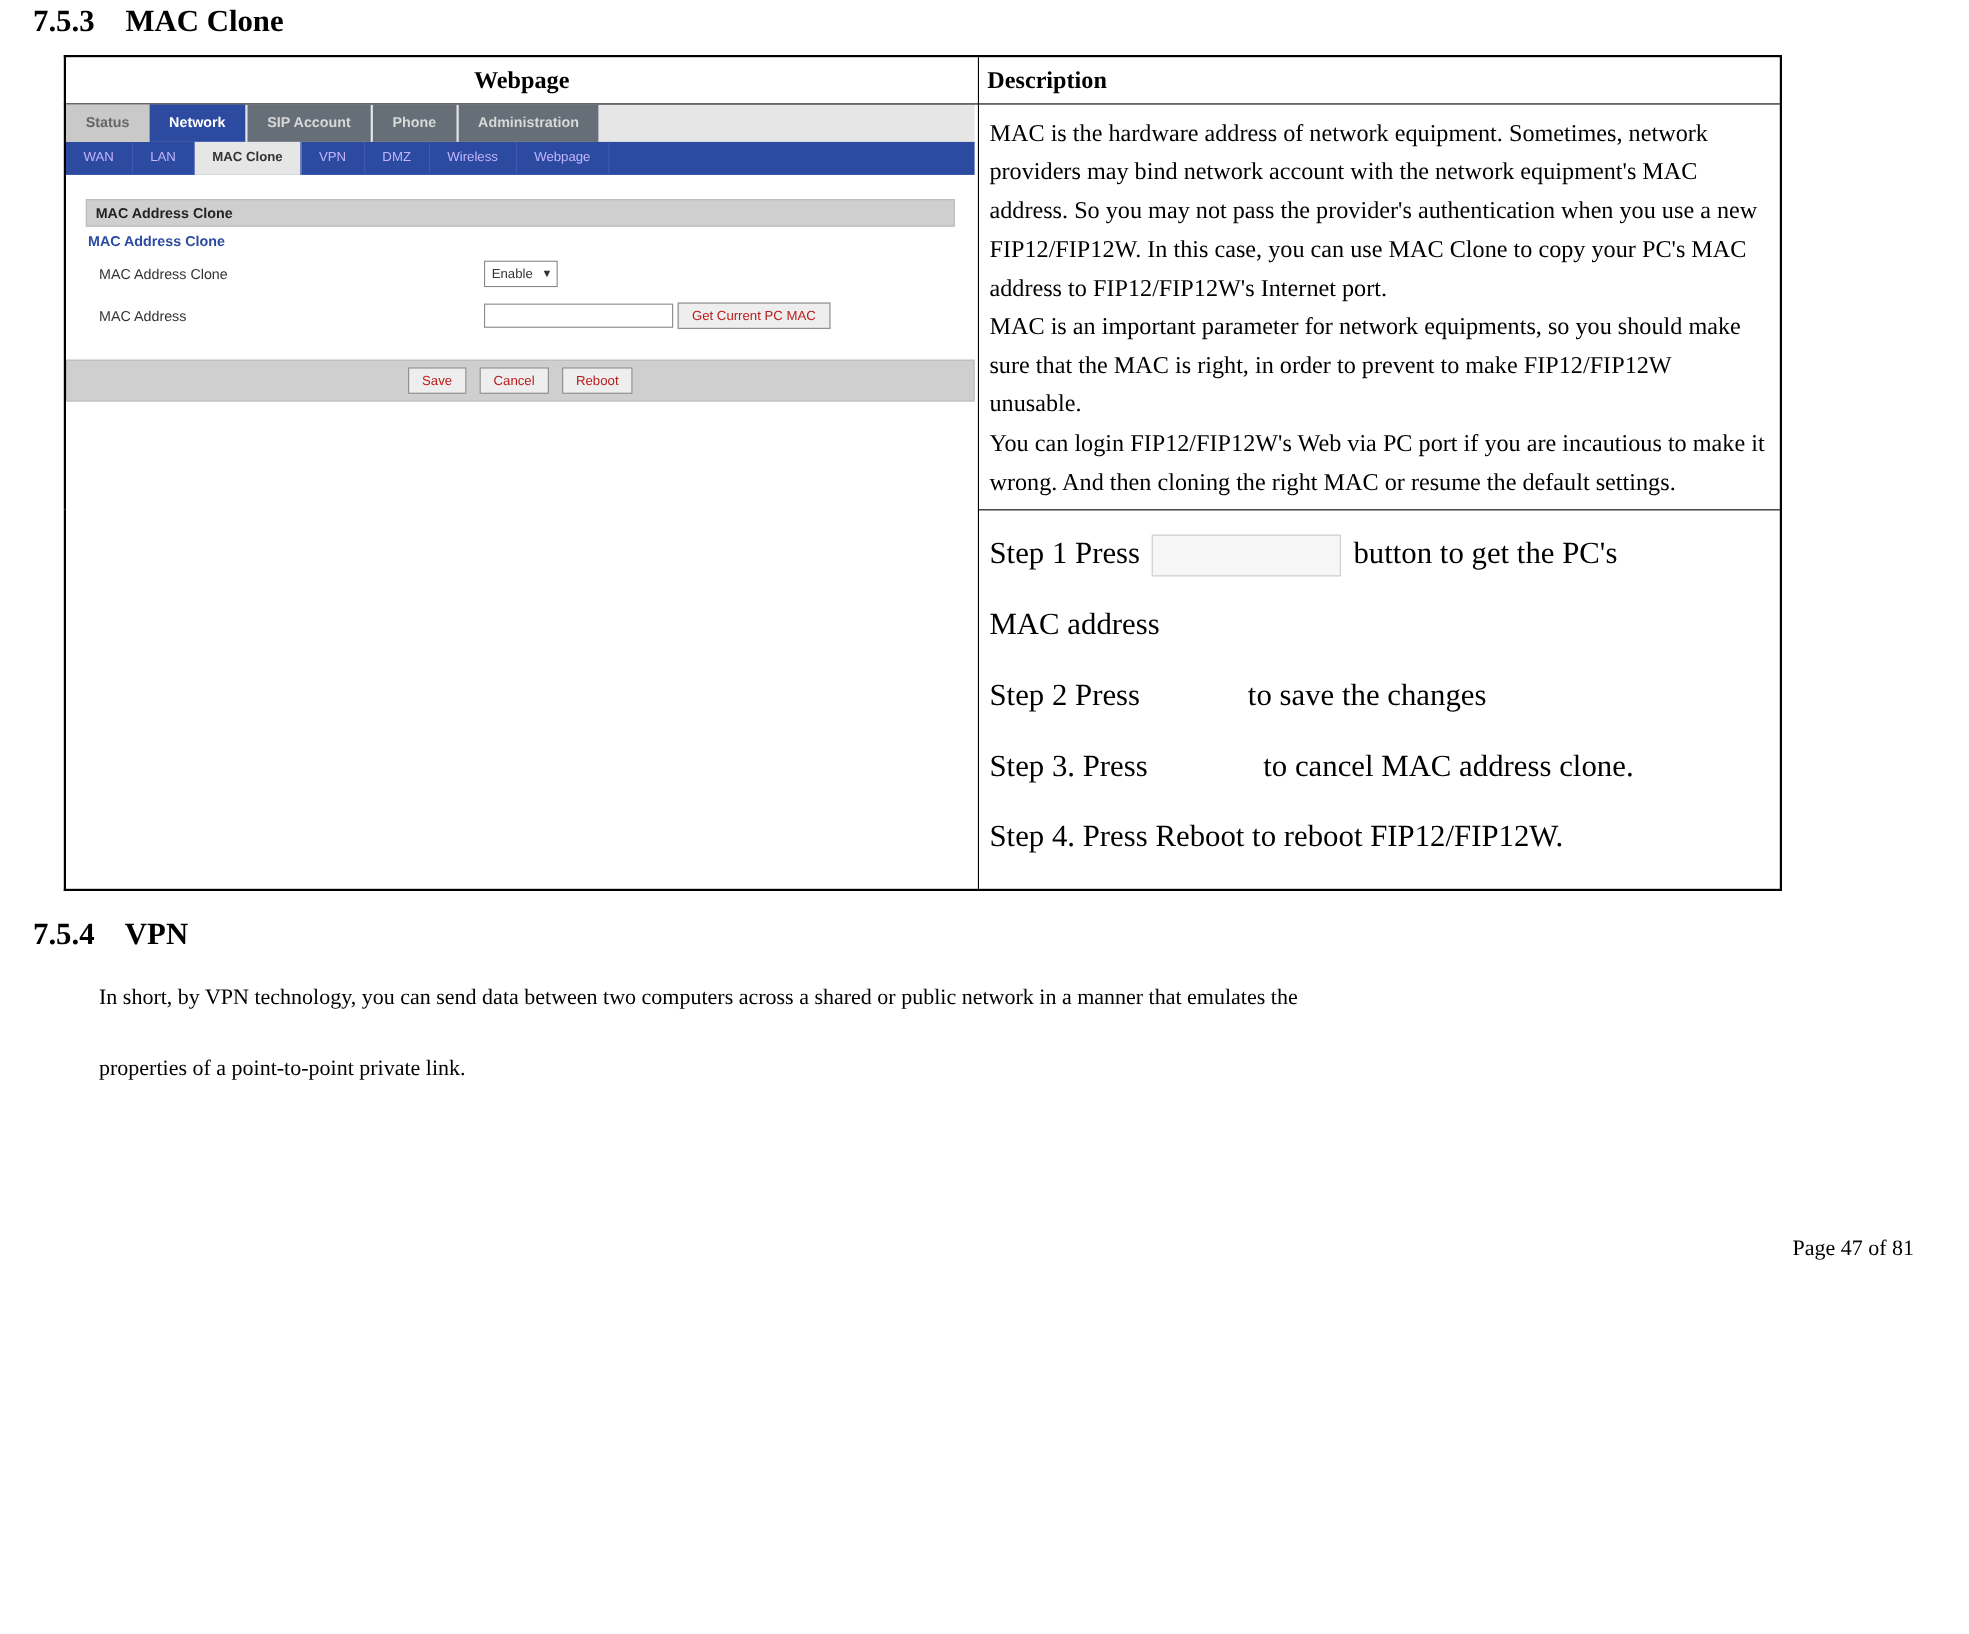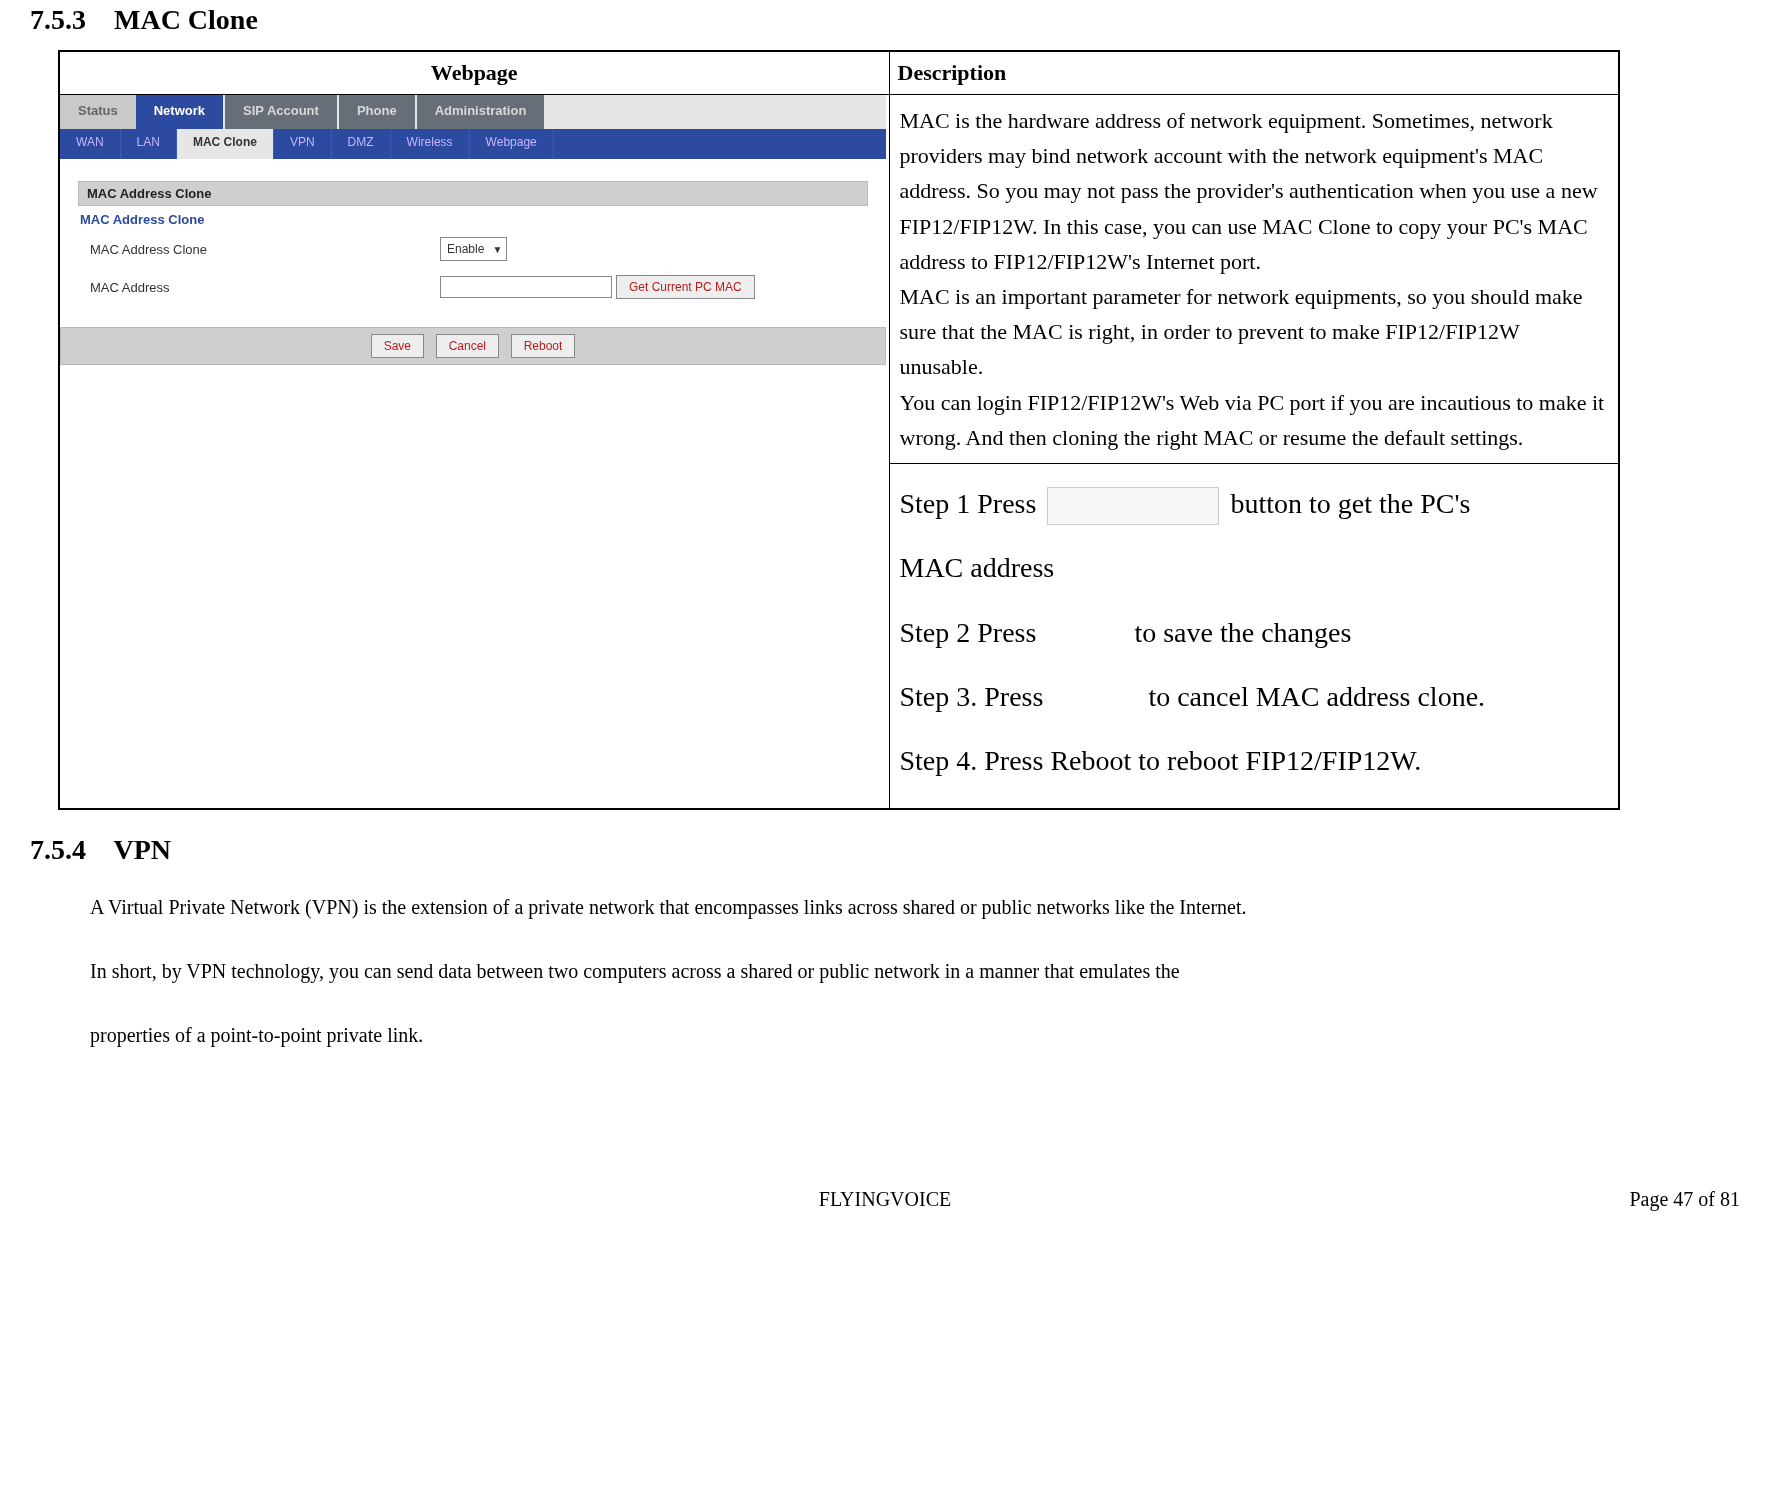--- a/index.html
+++ b/index.html
@@ -296,23 +296,21 @@
     </tr>
   </tbody>
     </table>
 
   <div class="section-heading" style="margin-top:24px;">
     <span>7.5.4</span>
     &nbsp;&nbsp;
     <span>VPN</span>
   </div>
 
-  <div class="para">A Virtual Private Network (VPN) is the extension of a private network that encompasses links across shared or public networks like the Internet.</div>
   <div class="para">In short, by VPN technology, you can send data between two computers across a shared or public network in a manner that emulates the</div>
   <div class="para">properties of a point-to-point private link.</div>
 
   <div class="footer">
     <div style="width:200px;"></div>
-    <div class="footer-center">FLYINGVOICE</div>
     <div class="footer-right">Page  47  of  81</div>
   </div>
 
 </div>
 
 </body></html>

